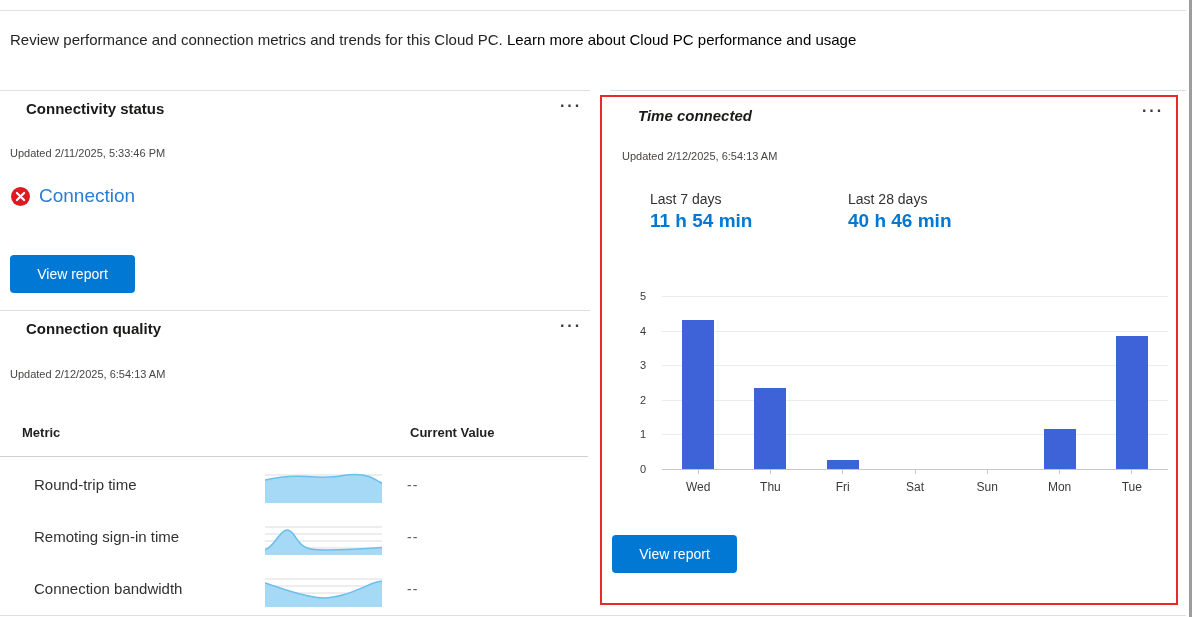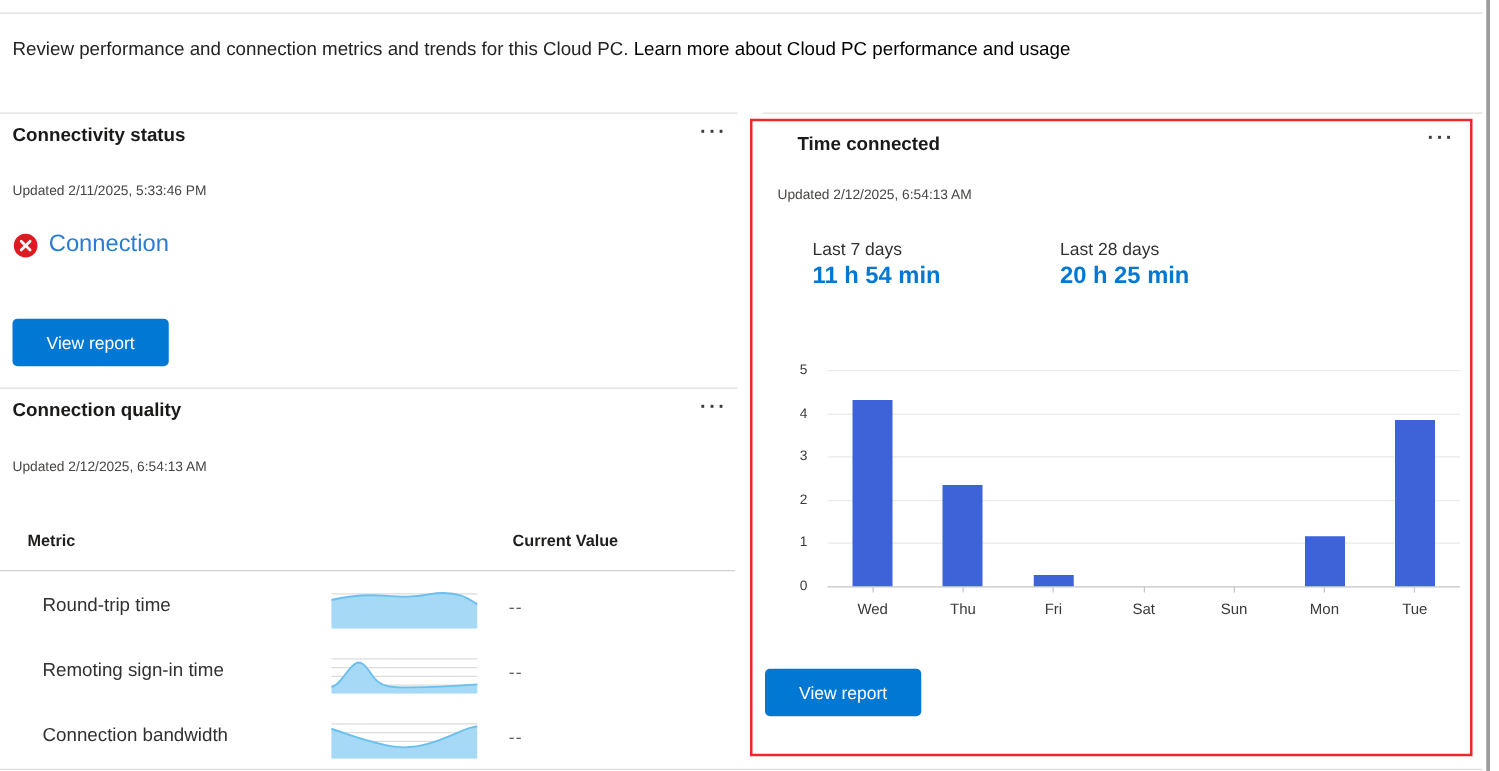--- a/index.html
+++ b/index.html
@@ -7,21 +7,21 @@
   body {
     position:relative; background:#ffffff; overflow:hidden;
     font-family:"Liberation Sans", sans-serif; color:#323130;
   }
   .abs { position:absolute; }
   .divider { position:absolute; height:1px; background:#e1dfdd; }
 
   .page-desc { position:absolute; left:10px; top:31px; font-size:15px; color:#252423; }
   .link { color:#000000; text-decoration:none; cursor:pointer; }
 
-  .panel-title { font-size:15px; font-weight:700; color:#1b1a19; }
+  .panel-title { font-size:15px; font-weight:700; color:#1b1a19;margin-left:16px; }
   .updated { font-size:11px; color:#484644; }
 
   .ellipsis-btn {
     position:absolute; background:none; border:none; cursor:pointer;
     font-size:16px; font-weight:700; letter-spacing:2px; color:#3b3a39;
     line-height:1; font-family:inherit; padding:2px 4px;
   }
 
   .btn-primary {
     position:absolute; width:125px; height:38px;
@@ -140,32 +140,32 @@
       <path d="M0,9 C14,13.5 32,21 52,23.5 C72,26 92,16 106,10 C110,8.3 114,7.5 117,7 L117,33 L0,33 Z" fill="#a6d9f6"></path>
       <path d="M0,9 C14,13.5 32,21 52,23.5 C72,26 92,16 106,10 C110,8.3 114,7.5 117,7" fill="none" stroke="#69bfed" stroke-width="1.5"></path>
     </svg>
   </span>
   <span class="metric-value">--</span>
 </div>
 
 <div class="divider" style="left:610px; top:90px; width:576px;"></div>
 
 <div class="right-panel">
-  <div class="abs panel-title" style="left:36px; top:10px;">Time connected</div>
+  <div class="abs panel-title" style="left:20px; top:10px;font-style:italic;">Time connected</div>
   <button class="ellipsis-btn" style="right:8px; top:4px;">···</button>
 
   <div class="abs updated" style="left:20px; top:53px;">Updated 2/12/2025, 6:54:13 AM</div>
 
   <div class="summary-block" style="left:48px;">
     <div class="summary-label">Last 7 days</div>
     <div class="summary-value">11 h 54 min</div>
   </div>
   <div class="summary-block" style="left:246px;">
     <div class="summary-label">Last 28 days</div>
-    <div class="summary-value">20 h 25 min</div>
+    <div class="summary-value">40 h 46 min</div>
   </div>
 
   <div class="chart">
     <div class="chart-yaxis">
         <div class="ytick" style="top: 167px;">0</div>
         <div class="ytick" style="top: 132.4px;">1</div>
         <div class="ytick" style="top: 97.8px;">2</div>
         <div class="ytick" style="top: 63.2px;">3</div>
         <div class="ytick" style="top: 28.6px;">4</div>
         <div class="ytick" style="top: -6px;">5</div>

